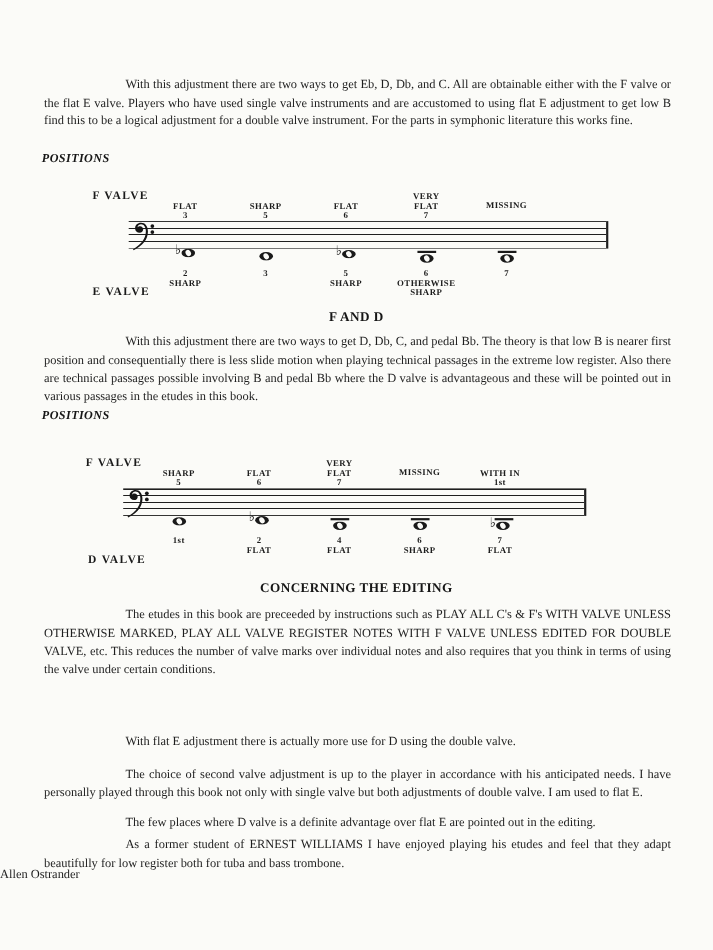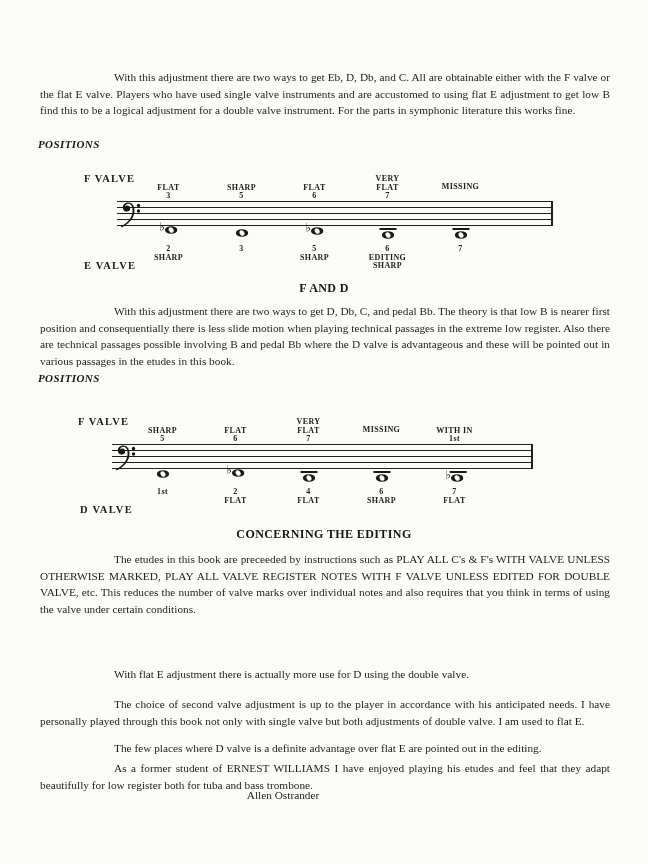--- a/index.html
+++ b/index.html
@@ -53,21 +53,21 @@
   .note-stack { position:absolute; left:50%; top:0; }
   .ledger { width:17px; height:1.6px; background:#1a1a1a; margin:0 auto 1.5px auto; }
   .ledger.shift { transform:translateX(4px); }
   .note-row { display:flex; align-items:center; justify-content:center; }
   .flat {
     font-family:"DejaVu Sans", sans-serif; font-size:12px; line-height:8px;
     position:relative; top:-3px; margin-right:0px; color:#141414;
   }
   .below { margin-top:1px; }
   .signature {
-    position:absolute; left:0; width:100%; text-align:center;
+    position:absolute; left:0; width:100%; text-align:left;
     padding-right:82px; font-size:11.3px; color:#1e1e1e;
   }
 </style>
 </head>
 <body>
 
 <div class="page">
 
 
   <p class="body" style="top:69px">With this adjustment there are two ways to get Eb, D, Db, and C.  All are obtainable either with the F valve or the flat E valve.  Players who have used single valve instruments and are accustomed to using flat E adjustment to get low B find this to be a logical adjustment for a double valve instrument.  For the parts in symphonic literature this works fine.</p>
@@ -161,21 +161,21 @@
               <div class="note-row">
                 <svg width="13" height="8" viewBox="0 0 13 8">
                   <ellipse cx="6.5" cy="4" rx="6.2" ry="3.8" fill="#1a1a1a"></ellipse>
                   <ellipse cx="6.5" cy="4" rx="2.3" ry="2.9" transform="rotate(-33 6.5 4)" fill="#fbfbf8"></ellipse>
                 </svg>
               </div>
             </div>
           </div>
           <div class="below">
             <div>6</div>
-            <div>EDITING</div>
+            <div>OTHERWISE</div>
             <div>SHARP</div>
           </div>
         </div>
         <div class="col">
           <div class="above pad1">
             <div>MISSING</div>
           </div>
           <div class="staff-space"></div>
           <div class="note-cell">
             <div class="note-stack" style="transform: translate(-50%, 2px);">

